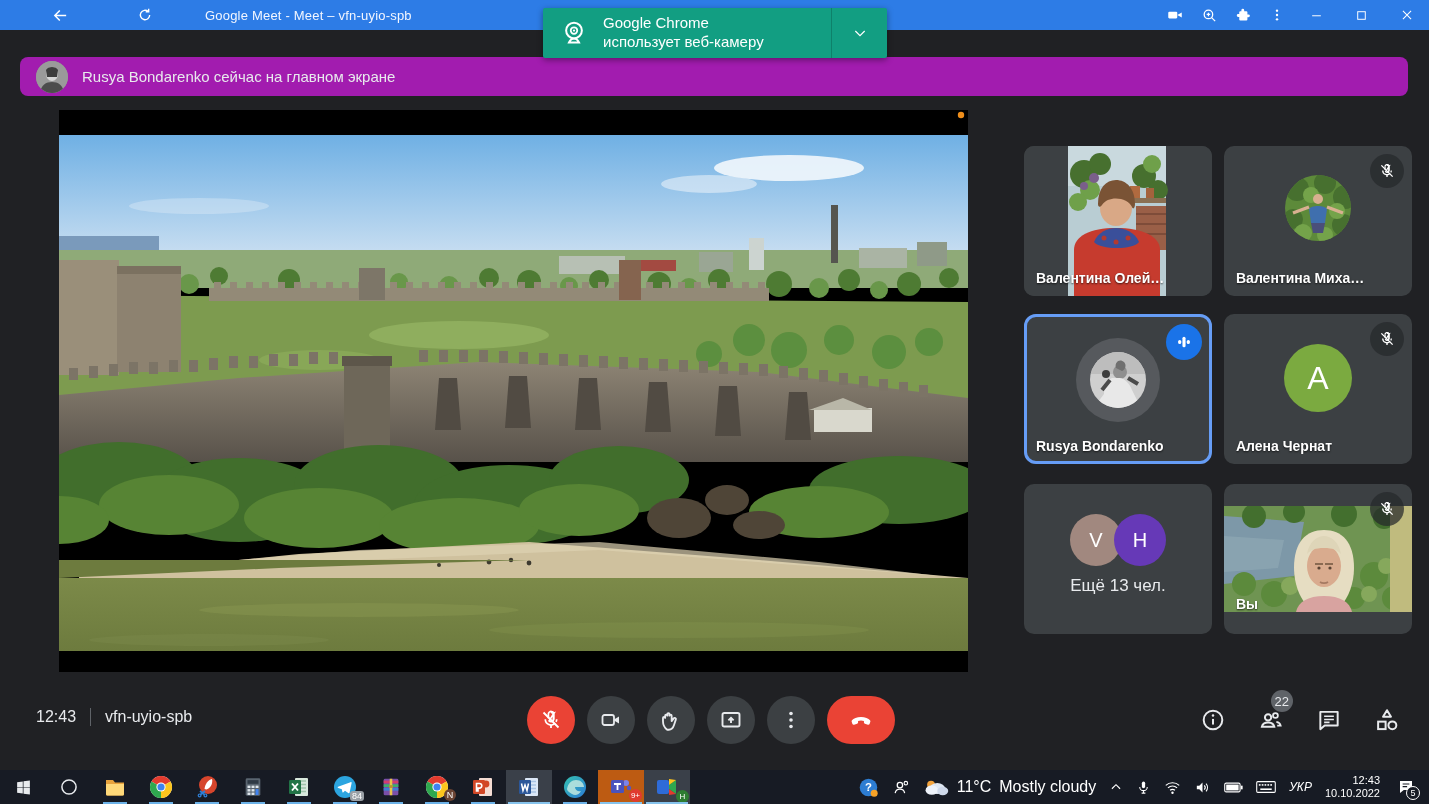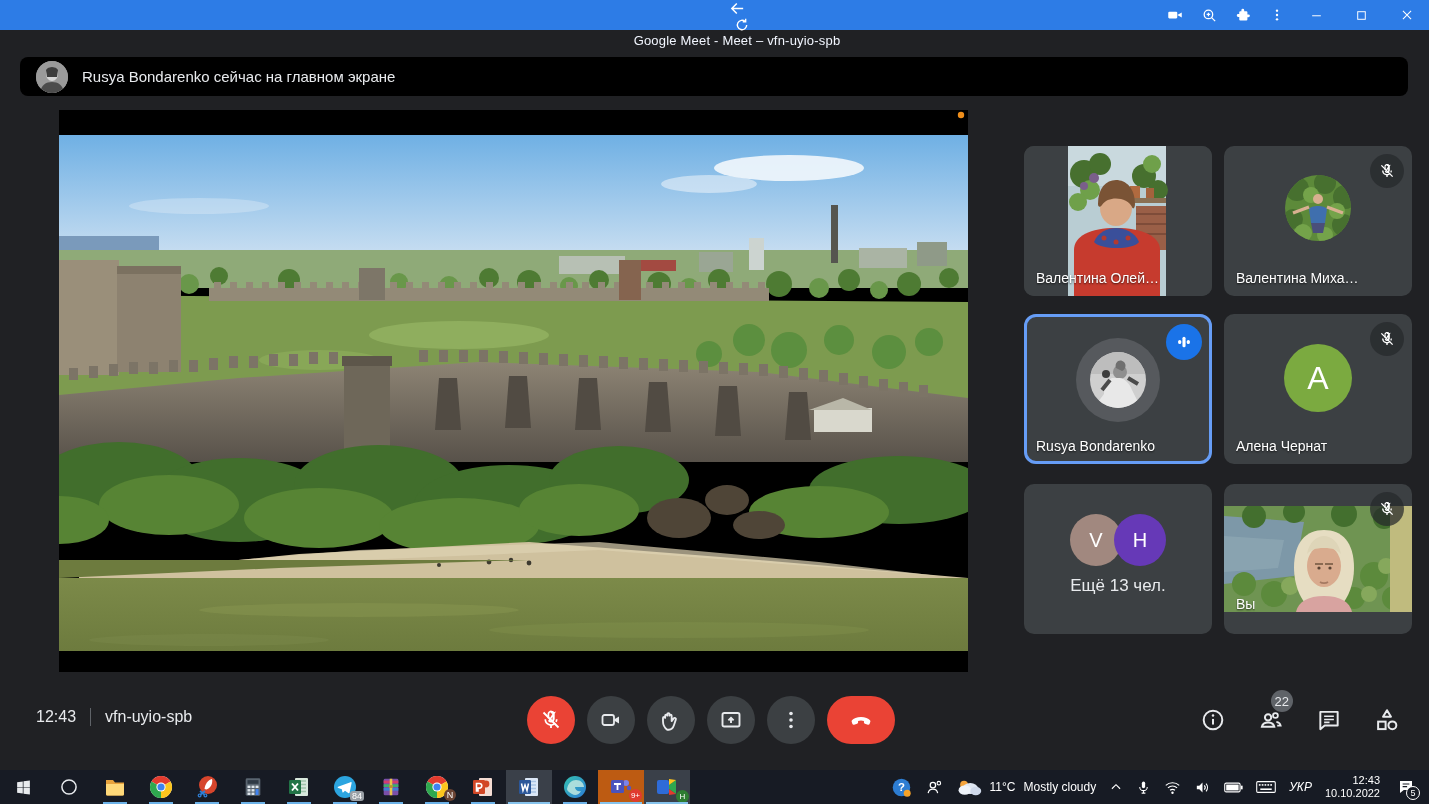--- a/index.html
+++ b/index.html
@@ -1,47 +1,47 @@
 <!DOCTYPE html>
 <html><head>
 <meta charset="utf-8">
 <style>
   * { box-sizing: border-box; margin: 0; padding: 0; }
   html,body { background:#000; font-family:"Liberation Sans","DejaVu Sans",sans-serif; }
   #root { position:relative; width:1429px; height:804px; overflow:hidden; background:#202124; }
 
   
-  .titlebar { position:absolute; left:0; top:0; width:1429px; height:30px; background:#2d7ce6; display:flex; align-items:center; color:#fff;flex-direction:column; }
+  .titlebar { position:absolute; left:0; top:0; width:1429px; height:30px; background:#2d7ce6; display:flex; align-items:center; color:#fff; }
   .tb-btn { width:30px; height:30px; display:flex; align-items:center; justify-content:center; cursor:pointer; }
   .tb-back { margin-left:45px; }
   .tb-reload { margin-left:55px; }
   .tb-title { margin-left:45px; font-size:13px; color:#f2f6ff; letter-spacing:.2px; white-space:nowrap; }
   .tb-right { position:absolute; right:0; top:0; height:30px; display:flex; align-items:center; }
   .tb-right .tb-btn { width:34px; }
   .tb-win { width:45px !important; }
 
   
   .toast { position:absolute; left:543px; top:8px; width:344px; height:50px; background:#129e82; border-radius:2px; display:flex; align-items:center; color:#fff; z-index:30; box-shadow:0 2px 6px rgba(0,0,0,.4); }
   .toast-icon { margin:0 14px 0 16px; flex:0 0 auto; }
   .toast-text { flex:1; line-height:1.25; }
   .toast-app { font-size:15px; }
   .toast-msg { font-size:15px; }
   .toast-chev { width:56px; height:100%; border-left:1px solid rgba(0,0,0,.18); display:flex; align-items:center; justify-content:center; cursor:pointer; }
 
   
-  .banner { position:absolute; left:20px; top:57px; width:1388px; height:39px; background:#000000; border-radius:8px; display:flex; align-items:center; }
+  .banner { position:absolute; left:20px; top:57px; width:1388px; height:39px; background:#a21caf; border-radius:8px; display:flex; align-items:center; }
   .banner-avatar { width:32px; height:32px; border-radius:50%; overflow:hidden; margin:0 14px 0 16px; flex:0 0 auto; background:#8b8b8b; }
   .banner-text { font-size:15px; color:#e8eaed; font-weight:500; }
 
   
   .stage { position:absolute; left:59px; top:110px; width:909px; height:562px; background:#000; }
 
   
   .tile { position:absolute; width:188px; height:150px; background:#3c4043; border-radius:10px; overflow:hidden; cursor:pointer; }
-  .tile-name { position:absolute; left:12px; bottom:10px; font-size:14px; font-weight:400; color:#fff; text-shadow:0 1px 2px rgba(0,0,0,.7); white-space:nowrap; max-width:164px; overflow:hidden; }
+  .tile-name { position:absolute; left:12px; bottom:10px; font-size:14px; font-weight:700; color:#fff; text-shadow:0 1px 2px rgba(0,0,0,.7); white-space:nowrap; max-width:164px; overflow:hidden; }
   .mute-badge { position:absolute; top:8px; right:8px; width:34px; height:34px; border-radius:50%; background:rgba(38,40,43,.72); display:flex; align-items:center; justify-content:center; }
   .speak-badge { position:absolute; top:10px; right:10px; width:36px; height:36px; border-radius:50%; background:#1a73e8; display:flex; align-items:center; justify-content:center; }
   .tile-speaking { outline:3px solid #669df6; outline-offset:-3px; border-radius:12px; }
   .letter-avatar { position:absolute; left:50%; top:64px; transform:translate(-50%,-50%); width:68px; height:68px; border-radius:50%; background:#7baa40; display:flex; align-items:center; justify-content:center; font-size:32px; color:#fff; }
   .more-wrap { position:absolute; left:50%; top:56px; transform:translate(-50%,-50%); width:96px; height:52px; }
   .mini-av { position:absolute; width:52px; height:52px; border-radius:50%; display:flex; align-items:center; justify-content:center; font-size:20px; color:#fff; }
   .more-label { position:absolute; left:0; right:0; top:92px; text-align:center; font-size:17px; color:#e8eaed; }
   .tile-photo { position:absolute; left:0; top:22px; width:188px; height:106px; }
 
   
@@ -60,21 +60,21 @@
   .taskbar { position:absolute; left:0; top:770px; width:1429px; height:34px; background:#171b24; display:flex; align-items:stretch; }
   .tb-cell { position:relative; width:46px; display:flex; align-items:center; justify-content:center; cursor:pointer; flex:0 0 auto; }
   .tb-cell.running::after { content:""; position:absolute; left:11px; right:11px; bottom:0; height:2px; background:#6cb2e8; }
   .tb-cell.wide-run::after { left:2px; right:2px; background:#86c3ec; }
   .tb-cell.active { background:#3a4049; }
   .tb-cell.attention { background:#bd5b12; }
   .badge-sm { position:absolute; font-size:9px; color:#fff; background:#9aa0a6; border-radius:3px; padding:0 2px; right:4px; bottom:3px;margin-left:32px; }
   .badge-round { position:absolute; right:2px; bottom:2px; min-width:13px; height:13px; border-radius:7px; background:#e03b30; color:#fff; font-size:8px; display:flex; align-items:center; justify-content:center; padding:0 2px; }
   .tray { position:absolute; right:0; top:0; height:34px; display:flex; align-items:center; gap:13px; padding-right:6px; color:#fff; }
   .tray-item { display:flex; align-items:center; justify-content:center; cursor:pointer; position:relative; }
-  .weather { display:flex; align-items:center; gap:8px; font-size:12px; color:#fff; cursor:pointer; }
+  .weather { display:flex; align-items:center; gap:8px; font-size:16px; color:#fff; cursor:pointer; }
   .lang { font-size:12px; cursor:pointer;font-style:italic; }
   .clock { font-size:11px; line-height:13px; text-align:right; cursor:pointer; }
   .notif-badge { position:absolute; right:-5px; bottom:-4px; width:14px; height:14px; border-radius:50%; background:#171b24; border:1px solid #fff; color:#fff; font-size:9px; display:flex; align-items:center; justify-content:center; }
   svg { display:block; }
 </style>
 </head>
 <body>
 
 <svg width="0" height="0" style="position:absolute">
   <defs>
@@ -185,20 +185,34 @@
           </svg>
       </div>
       <div class="tb-btn tb-win">
         <svg width="14" height="14" viewBox="0 0 24 24">
             <path d="M5 5l14 14M19 5L5 19" stroke="#fff" stroke-width="1.8"></path>
           </svg>
       </div>
     </div>
   </header>
 
+  <div class="toast">
+    <svg class="toast-icon" width="30" height="30" viewBox="0 0 24 24">
+        <use href="#i-webcam"></use>
+      </svg>
+    <div class="toast-text">
+      <div class="toast-app">Google Chrome</div>
+      <div class="toast-msg">использует веб-камеру</div>
+    </div>
+    <div class="toast-chev">
+      <svg width="16" height="16" viewBox="0 0 24 24">
+          <path d="M5 9l7 7 7-7" fill="none" stroke="#fff" stroke-width="1.8"></path>
+        </svg>
+    </div>
+  </div>
 
   <div class="banner">
     <div class="banner-avatar">
       <svg width="32" height="32" viewBox="0 0 32 32">
         <rect width="32" height="32" fill="#9a9a9a"></rect>
         <ellipse cx="16" cy="13" rx="6" ry="7" fill="#d6d6d6"></ellipse>
         <path d="M4 32c1-8 6-11 12-11s11 3 12 11z" fill="#4c4c4c"></path>
         <path d="M10 9c2-4 10-4 12 0l-1 7h-10z" fill="#3d3d3d"></path>
       </svg>
     </div>

